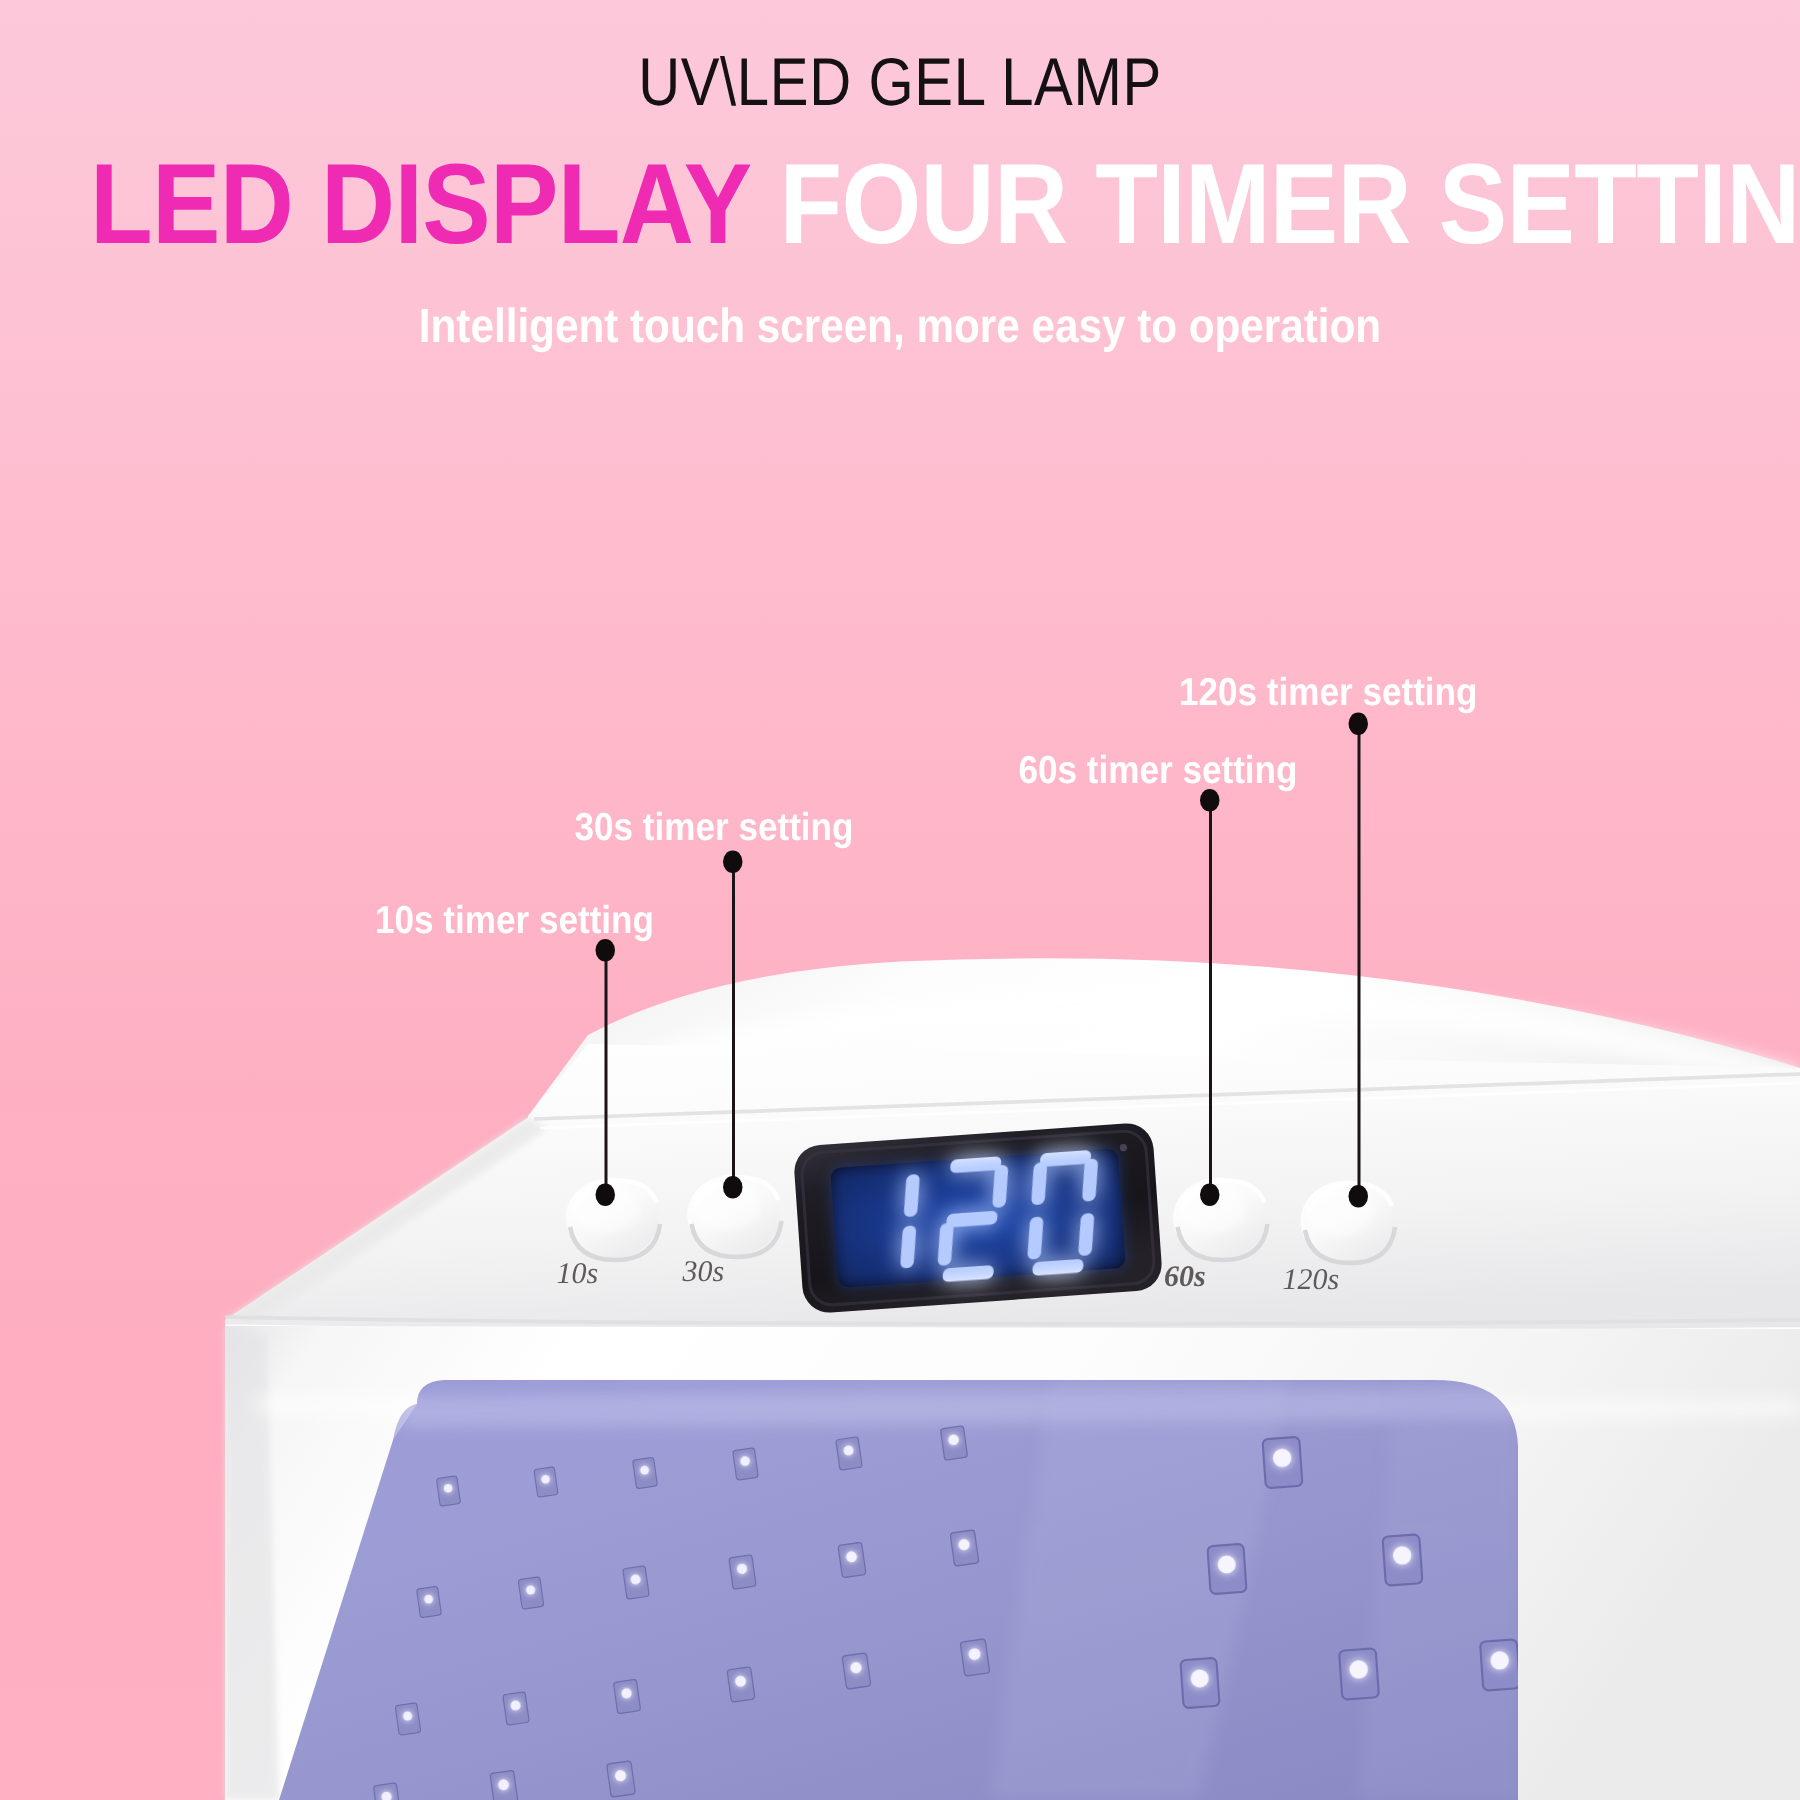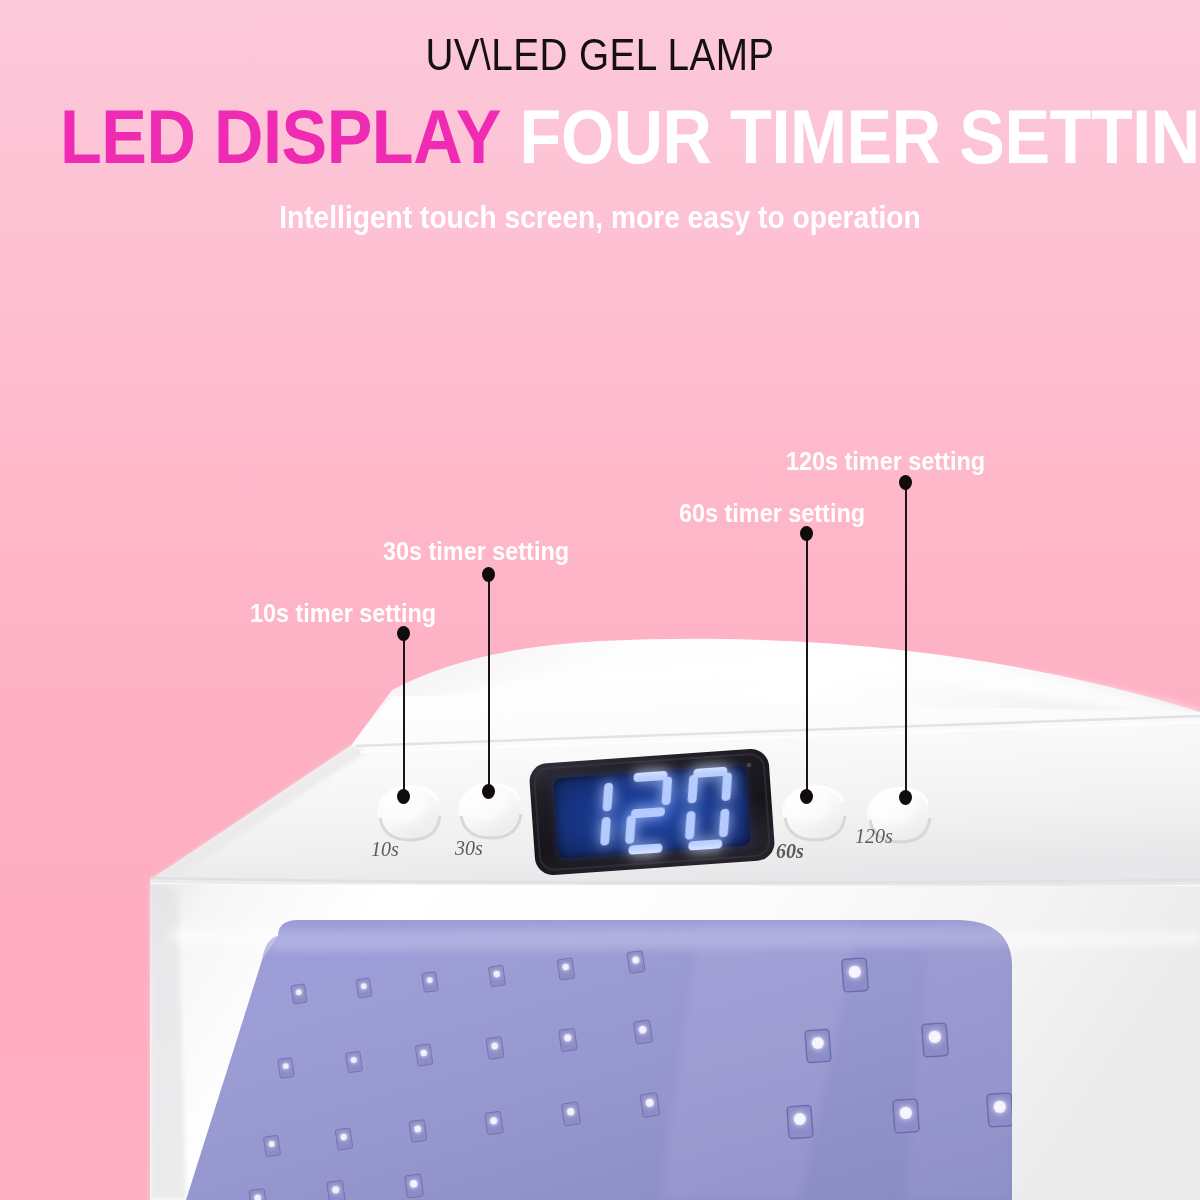--- a/index.html
+++ b/index.html
@@ -483,21 +483,21 @@
   <div class="callout">
     <div class="callout-label" style="left:786px; top:448px;">120s timer setting</div>
     <div class="leader" style="left:905px; top:487px; height:310px;"></div>
     <div class="leader-dot" style="left:899px; top:475px;"></div>
     <div class="leader-dot" style="left:899px; top:790px;"></div>
   </div>
 
   <div class="btn-label" style="left:371px; top:838px;">10s</div>
   <div class="btn-label" style="left:455px; top:837px;">30s</div>
   <div class="btn-label" style="left:776px; top:840px;font-weight:bold;">60s</div>
-  <div class="btn-label" style="left:855px; top:825px;">120s</div>
+  <div class="btn-label" style="left:855px; top:842px;">120s</div>
 
   <div style="position:absolute; left:377px; top:785px; width:62px; height:54px; border-radius:50%; z-index:31;"></div>
   <div style="position:absolute; left:458px; top:783px; width:62px; height:54px; border-radius:50%; z-index:31;"></div>
   <div style="position:absolute; left:782px; top:785px; width:62px; height:54px; border-radius:50%; z-index:31;"></div>
   <div style="position:absolute; left:867px; top:787px; width:62px; height:54px; border-radius:50%; z-index:31;"></div>
 
   <div style="position:absolute; left:556px; top:772px; width:200px; height:84px; z-index:32;
               color:transparent; font-size:1px; overflow:hidden;">120</div>
 
 </div>

